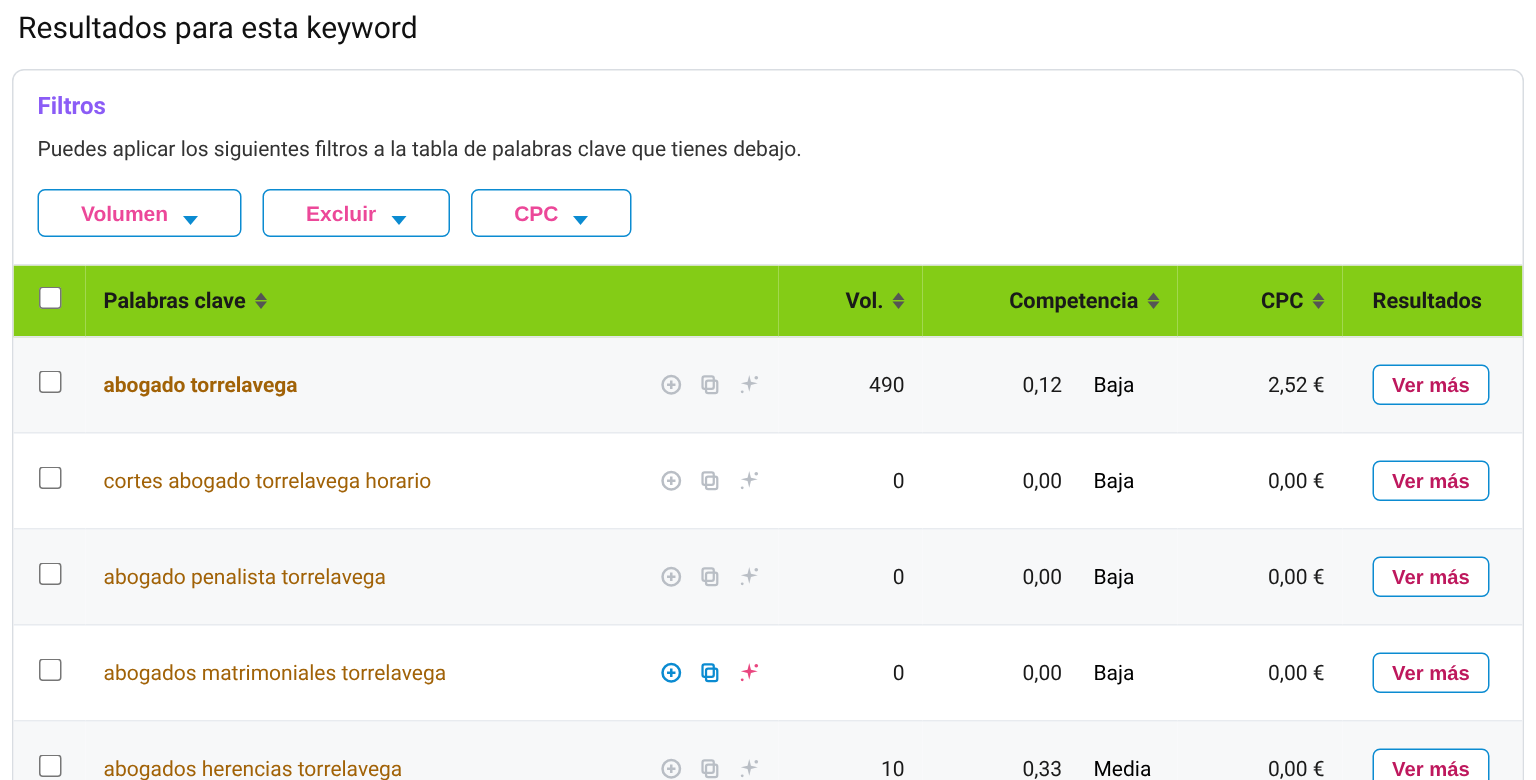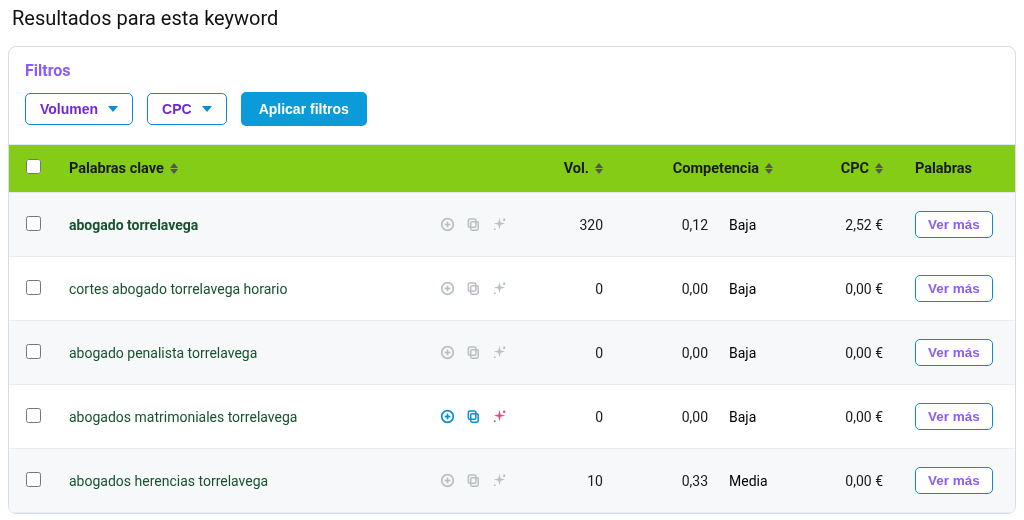--- a/index.html
+++ b/index.html
@@ -3,75 +3,79 @@
 <meta charset="utf-8">
 <style>
 * { box-sizing: border-box; margin: 0; padding: 0; }
 body { font-family: -apple-system, BlinkMacSystemFont, "Segoe UI", Roboto, Arial, sans-serif; color: #1a1a1a; background: #fff; padding: 6px 8px 0 8px; font-size: 14px; }
 h2.page-title { font-size: 20px; font-weight: 400; margin: 0 0 16px 4px; color: #111; }
 .panel { border: 1px solid #d9dde2; border-radius: 8px; overflow: hidden; }
 .filters-area { padding: 14px 16px 18px 16px; }
 .filters-title { font-size: 16px; font-weight: 700; margin-bottom: 12px; color: #8b5cf6; }
 .filters-desc { font-size: 14px; color: #333; margin-bottom: 18px; }
 .filter-row { display: flex; gap: 14px; align-items: center; }
-.filter-btn { display: inline-flex; align-items: center; gap: 10px; border: 1.5px solid #0b8bd1; background: #fff; color: #6d28d9; font-weight: 700; font-size: 14px; padding: 7px 14px; border-radius: 5px; cursor: pointer; }
+.filter-btn { display: inline-flex; align-items: flex-end; gap: 10px; border: 1.5px solid #0b8bd1; background: #fff; color: #ec4899; font-weight: 700; font-size: 14px; padding: 7px 28px; border-radius: 5px; cursor: pointer; }
 .filter-btn .chev { width: 0; height: 0; border-left: 5px solid transparent; border-right: 5px solid transparent; border-top: 6px solid #0b8bd1; }
 .apply-btn { background: #0b9bd8; color: #fff; border: none; font-weight: 700; font-size: 14px; padding: 9px 18px; border-radius: 5px; cursor: pointer; }
 table { width: 100%; border-collapse: collapse; }
 thead th { text-align: left; font-weight: 700; font-size: 14.5px; color: #1a1a1a; padding: 14px 12px; border-top: 1px solid #e3e6ea; border-bottom: 1px solid #e3e6ea; background: #84cc16; white-space: nowrap; }
 tbody td { padding: 18px 12px; border-bottom: 1px solid #e8ebef; font-size: 14px; vertical-align: middle; }
 tbody tr:nth-child(odd) td { background: #f7f8f9; }
 tbody tr:nth-child(even) td { background: #fff; }
 .col-check { width: 48px; text-align: center; }
 .col-kw { width: auto; }
 .col-vol { width: 96px; text-align: right; }
 .col-comp { width: 170px; text-align: right; }
 .col-cpc { width: 110px; text-align: right; }
 .col-trend { width: 120px; text-align: left; padding-left: 20px; }
 .sort { display: inline-flex; flex-direction: column; gap: 1px; margin-left: 6px; vertical-align: middle; }
 .sort .up, .sort .dn { width: 0; height: 0; border-left: 4px solid transparent; border-right: 4px solid transparent; }
 .sort .up { border-bottom: 5px solid #555; }
 .sort .dn { border-top: 5px solid #555; }
 .kw-cell { display: flex; align-items: center; justify-content: space-between; gap: 8px; }
 .kw-cell.bold .kw-text { font-weight: 700; }
-.kw-text { color: #14532d; }
+.kw-text { color: #a16207; }
 .row-icons { display: inline-flex; gap: 10px; align-items: center; }
 .row-icons .ico { width: 16px; height: 16px; display: inline-flex; align-items: center; justify-content: center; }
 .ico svg { display: block; }
 .ico.muted svg { stroke: #b9bec5; fill: #b9bec5; }
 .ico.blue svg { stroke: #0b8bd1; fill: #0b8bd1; }
 .ico.pink svg { stroke: #e9467f; fill: #e9467f; }
 .comp-wrap { display: inline-flex; gap: 21px; align-items: baseline; justify-content: flex-end; }
 .comp-num { min-width: 34px; text-align: right; }
 .comp-lbl { min-width: 44px; text-align: left; color: #000000; }
-.vermas { display: inline-block; border: 1.5px solid #0b8bd1; color: #8b5cf6; background: #fff; font-weight: 700; font-size: 13.5px; padding: 5px 12px; border-radius: 5px; cursor: pointer; }
+.vermas { display: inline-block; border: 1.5px solid #0b8bd1; color: #be185d; background: #fff; font-weight: 700; font-size: 13.5px; padding: 5px 12px; border-radius: 5px; cursor: pointer; }
 input[type=checkbox] { width: 15px; height: 15px; cursor: pointer; }
 th.col-comp, th.col-cpc, th.col-vol { text-align: right; text-decoration: underline; }
 th .th-inner-right { display: inline-flex; align-items: center; justify-content: flex-end; }
 th .th-inner-left { display: inline-flex; align-items: center; }
 </style>
 </head>
 <body>
 
 <h2 class="page-title">Resultados para esta keyword</h2>
 
 <div class="panel">
 
   <div class="filters-area">
     <div class="filters-title">Filtros</div>
+    <div class="filters-desc">Puedes aplicar los siguientes filtros a la tabla de palabras clave que tienes debajo.</div>
     <div class="filter-row">
       <button class="filter-btn">
         <span>Volumen</span>
         <span class="chev"></span>
       </button>
       <button class="filter-btn">
+        <span>Excluir</span>
+        <span class="chev"></span>
+      </button>
+      <button class="filter-btn">
         <span>CPC</span>
         <span class="chev"></span>
       </button>
-      <button class="apply-btn">Aplicar filtros</button>
     </div>
   </div>
 
   <table>
     <thead>
       <tr>
         <th class="col-check">
           <input type="checkbox" style="">
         </th>
         <th class="col-kw">
@@ -104,21 +108,21 @@
         <th class="col-cpc">
           <span class="th-inner-right">
             <span>CPC</span>
             <span class="sort">
                 <span class="up"></span>
                 <span class="dn"></span>
               </span>
           </span>
         </th>
         <th class="col-trend">
-          <span>Palabras</span>
+          <span>Resultados</span>
         </th>
       </tr>
     </thead>
     <tbody id="tb">
         <tr>
           <td class="col-check"><input type="checkbox" style=""></td>
           <td class="col-kw">
             <div class="kw-cell bold">
               <span class="kw-text">abogado torrelavega</span>
               <span class="row-icons">
@@ -138,21 +142,21 @@
                 <span class="ico muted">
                   <svg width="15" height="15" viewBox="0 0 16 16">
                     <path d="M8 1 L9.2 5.8 L14 7 L9.2 8.2 L8 13 L6.8 8.2 L2 7 L6.8 5.8 Z" stroke="none"></path>
                     <circle cx="13" cy="3" r="1.3" stroke="none"></circle>
                     <circle cx="3" cy="13" r="1" stroke="none"></circle>
                   </svg>
                 </span>
               </span>
             </div>
           </td>
-          <td class="col-vol">320</td>
+          <td class="col-vol">490</td>
           <td class="col-comp"><span class="comp-wrap">
               <span class="comp-num">0,12</span>
               <span class="comp-lbl">Baja</span>
             </span></td>
           <td class="col-cpc">2,52 €</td>
           <td class="col-trend"><button class="vermas">Ver más</button></td>
         </tr>
         <tr>
           <td class="col-check"><input type="checkbox" style=""></td>
           <td class="col-kw">

